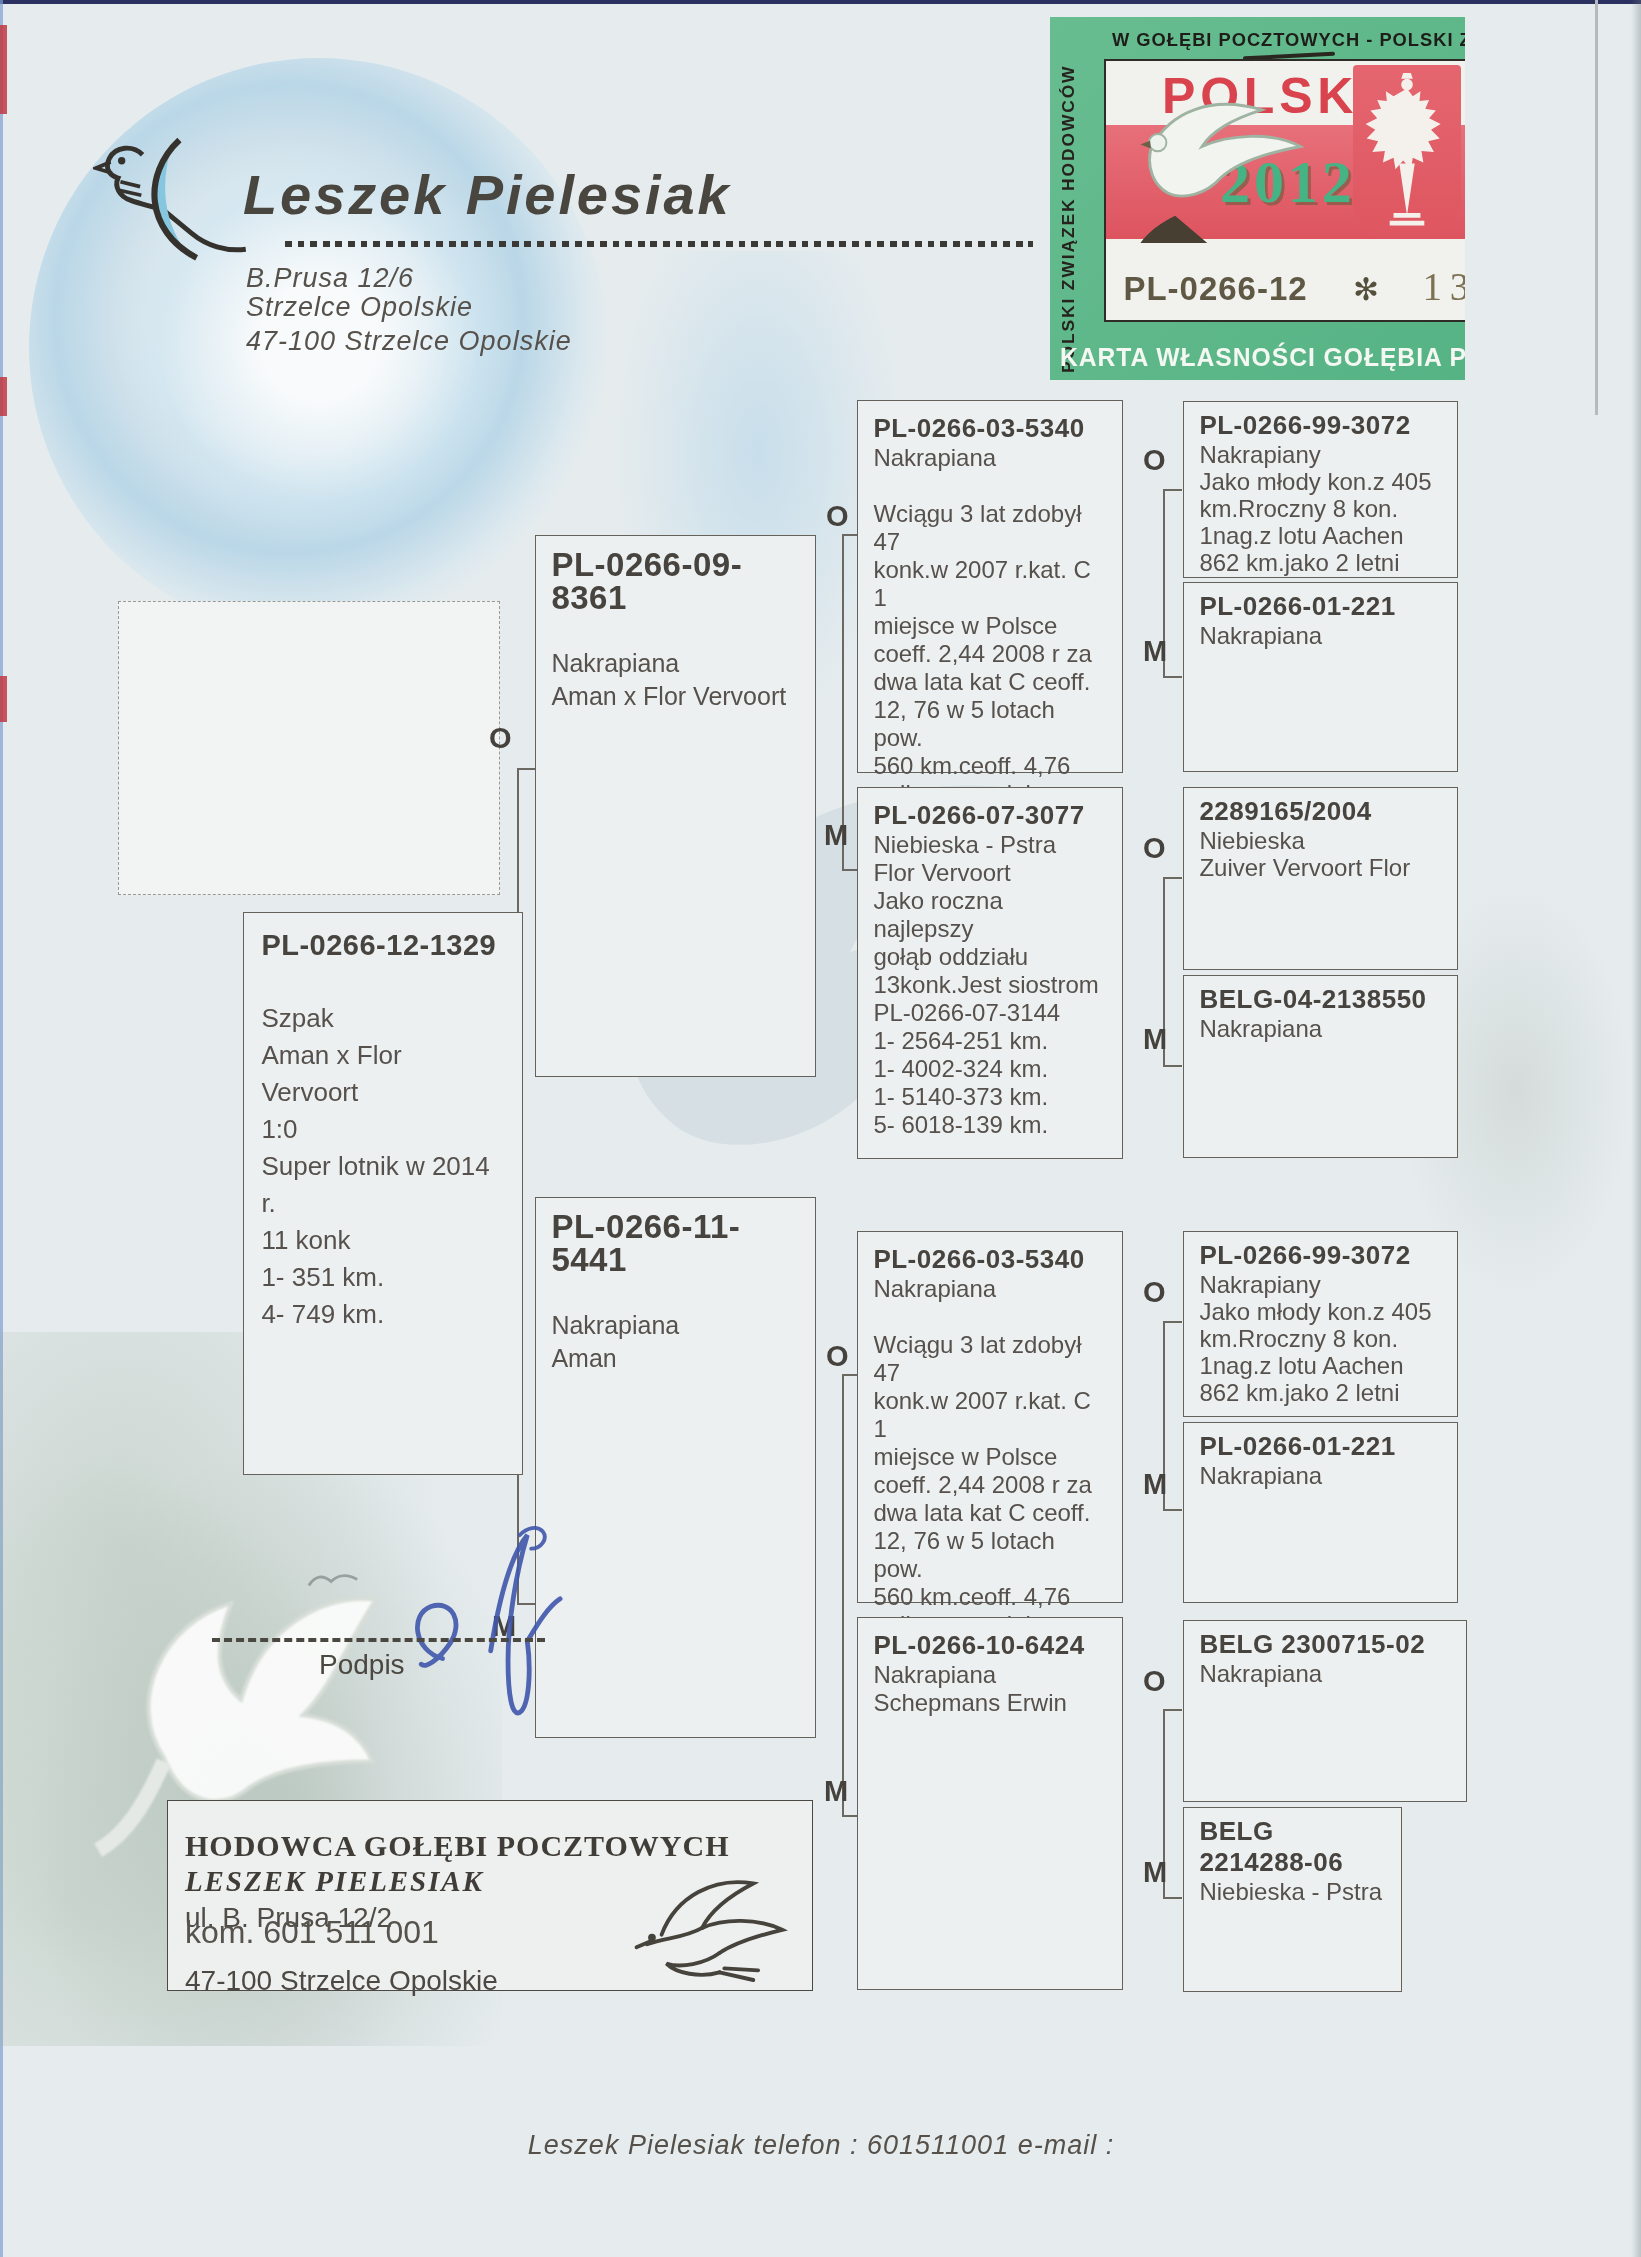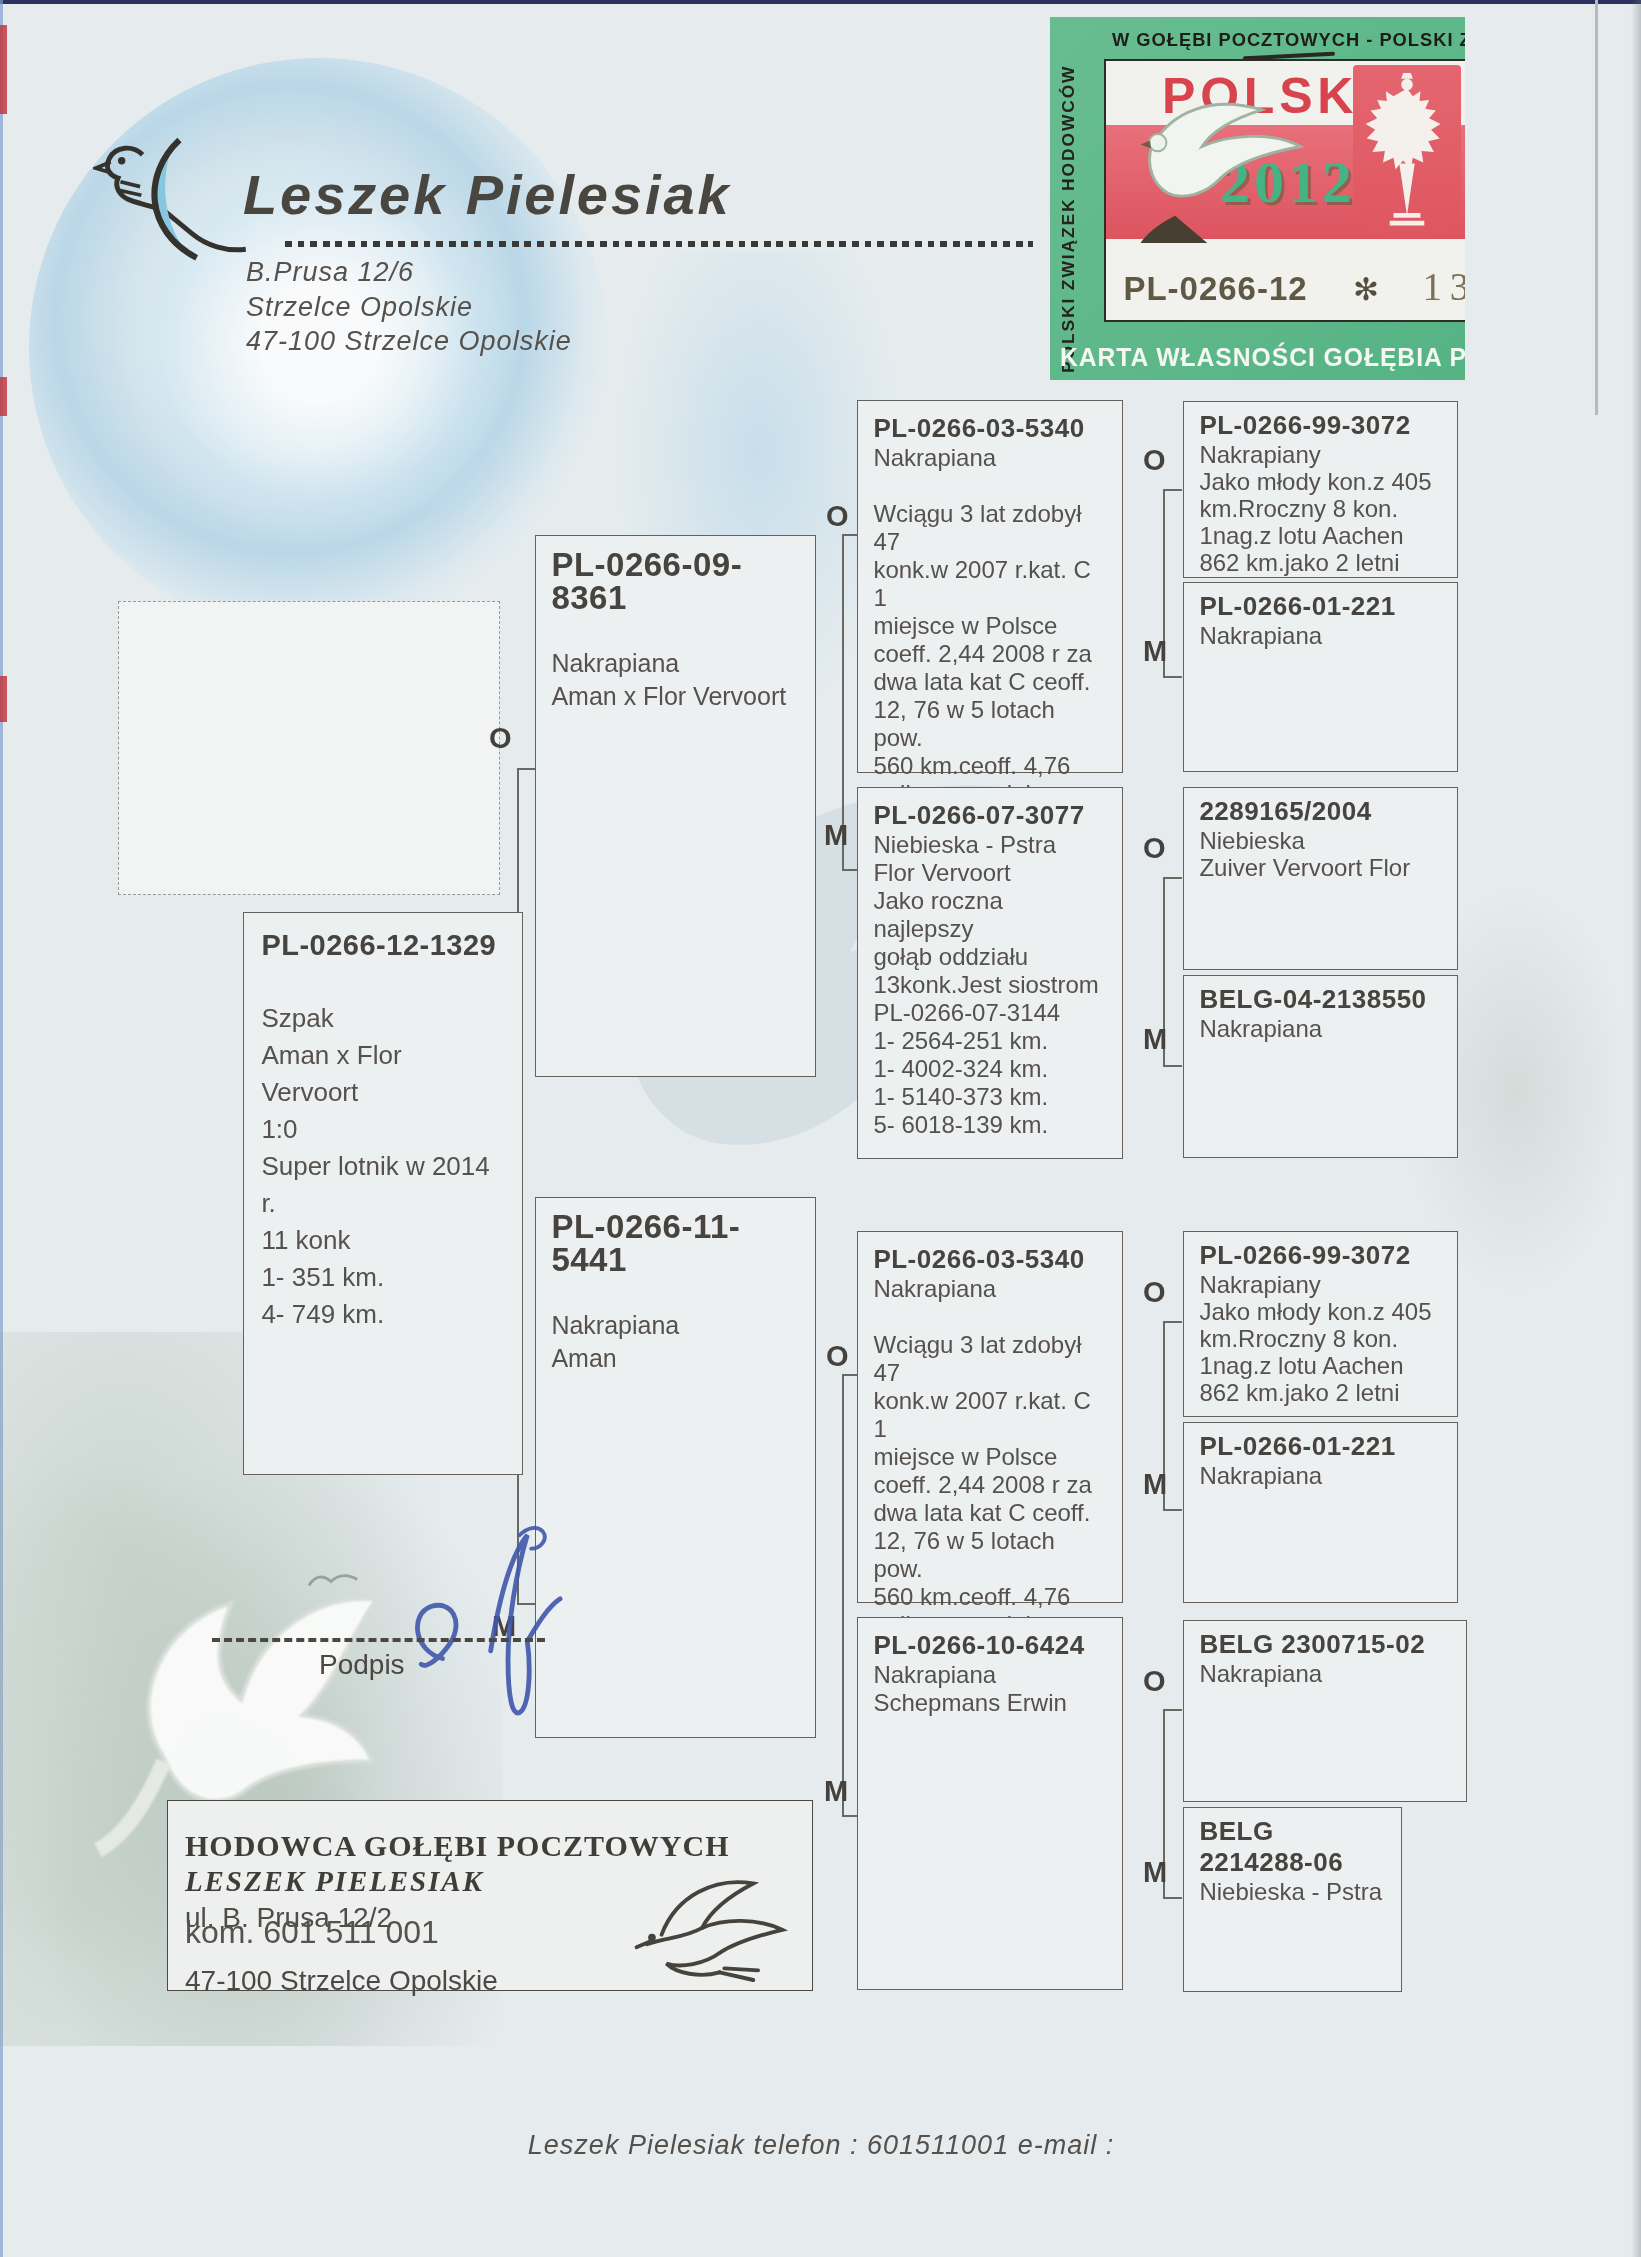--- a/index.html
+++ b/index.html
@@ -137,21 +137,21 @@
   <svg style="position:absolute;left:93px;top:135px;width:222px;height:145px;" viewBox="0 0 180 118">
     <path d="M14,22 L2,27 L15,31" fill="none" stroke="#35322e" stroke-width="3"></path>
     <path d="M40,16 C32,8 18,9 13,19 C9,27 13,33 20,35 C17,42 21,50 30,53 C40,57 50,58 58,62 L80,80 C92,90 108,95 124,93" fill="none" stroke="#35322e" stroke-width="4"></path>
     <circle cx="23" cy="21" r="3" fill="#35322e"></circle>
     <path d="M22,38 L38,42 M21,45 L39,49" stroke="#35322e" stroke-width="3"></path>
     <path d="M64,8 C40,34 42,74 76,96 C54,66 56,34 64,8 Z" fill="#86c6de"></path>
     <path d="M70,4 C40,32 42,78 84,100" fill="none" stroke="#35322e" stroke-width="5"></path>
   </svg>
   <div class="brand-name">Leszek Pielesiak</div>
   <div class="brand-underline"></div>
-  <div class="addr" style="top:257px;text-align:center;">B.Prusa 12/6</div>
+  <div class="addr" style="top:263px;text-align:center;">B.Prusa 12/6</div>
   <div class="addr" style="top:292px;">Strzelce Opolskie</div>
   <div class="addr" style="top:326px;">47-100 Strzelce Opolskie</div>
 
   <div class="stamp-card">
     <div class="sc-top">W GOŁĘBI POCZTOWYCH - POLSKI ZWIĄZEK HOD</div>
     <div class="sc-scribble"></div>
     <div class="sc-side">POLSKI ZWIĄZEK HODOWCÓW</div>
     <div class="sc-panel">
       <div class="sc-polska">POLSKA</div>
       <div class="sc-redband">

